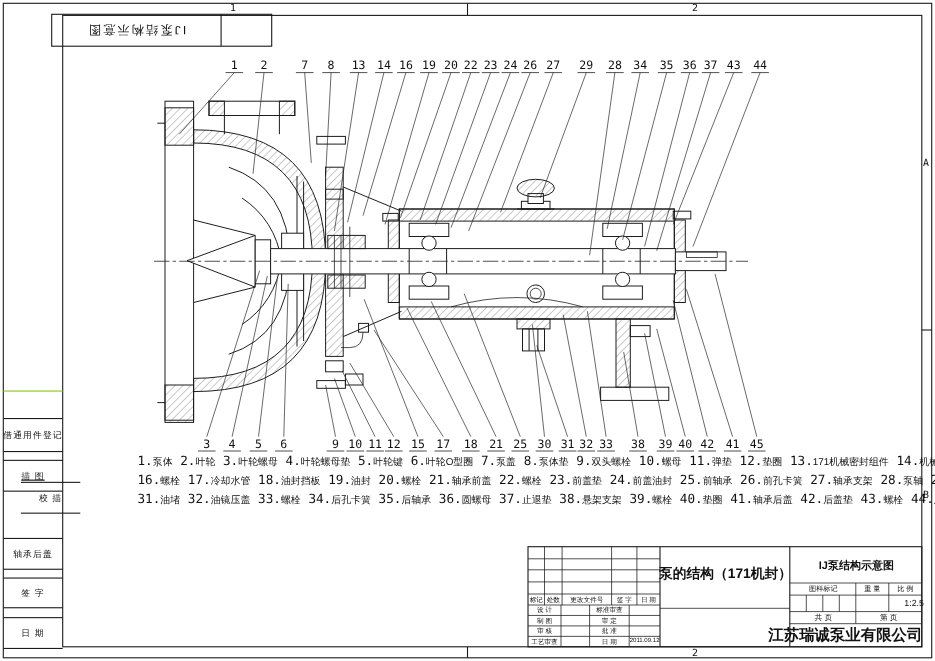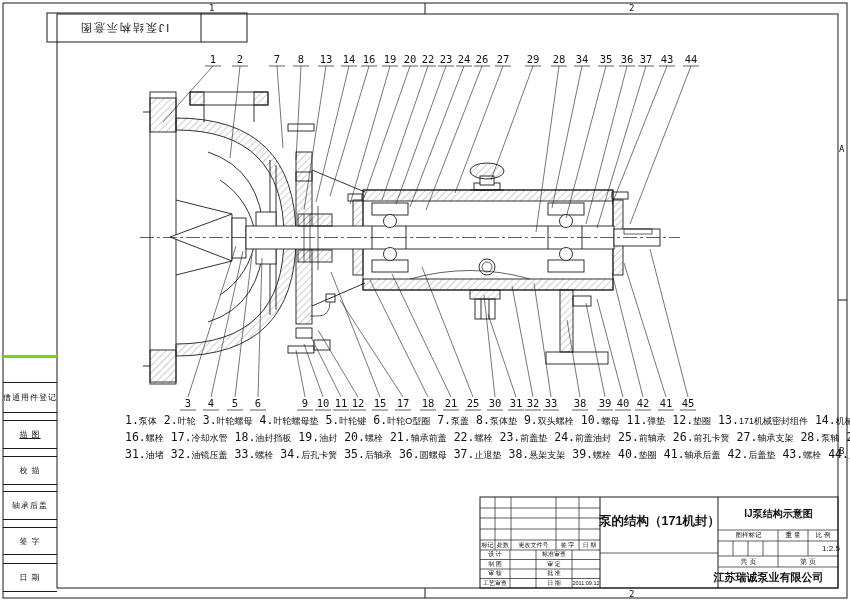--- a/index.html
+++ b/index.html
@@ -7,21 +7,21 @@
         font-family:"Liberation Sans",sans-serif;color:#111;overflow:hidden;}
   svg{position:absolute;left:0;top:0;}
   .ln{fill:none;stroke:#1b1b1b;stroke-width:1;}
   .thin{fill:none;stroke:#1b1b1b;stroke-width:.7;}
   .zone{position:absolute;font:9px "DejaVu Sans Mono",monospace;color:#111;}
   .stamp{position:absolute;left:47px;top:13px;width:154px;height:29px;
          display:flex;align-items:center;justify-content:center;
          transform:rotate(180deg);font-size:11px;letter-spacing:2px;}
   
   .lm{position:absolute;left:3px;top:355px;width:54px;height:233px;
-      border-top:3px solid #84cc16;}
+      border-top:1px solid #84cc16;}
   .lm-cell{position:absolute;left:0;width:54px;border-top:1px solid #1b1b1b;
            border-bottom:1px solid #1b1b1b;display:flex;align-items:center;
            justify-content:center;font-size:8px;letter-spacing:1px;white-space:nowrap;}
   
   .plist{position:absolute;left:125px;top:412px;width:700px;font-size:10px;}
   .pline{white-space:nowrap;height:17px;line-height:17px;}
   .pitem{margin-right:7px;}
   .pnum{font:11.5px "DejaVu Sans Mono",monospace;}
   .pname{font-size:9px;}
   
@@ -414,41 +414,41 @@
   <span class="zone" style="left:629px;top:3px;">2</span>
   <span class="zone" style="left:629px;top:589px;">2</span>
   <span class="zone" style="left:839px;top:144px;">A</span>
   <span class="zone" style="left:839px;top:446px;">B</span>
 
   <div class="stamp">IJ泵结构示意图</div>
 
   <div class="lm">
     <div class="lm-cell" style="top:24px;height:29px;">借通用件登记</div>
     <div class="lm-cell" style="top:62px;height:27px;text-decoration:underline;">描  图</div>
-    <div class="lm-cell" style="top:98px;height:27px;">校  描</div>
+    <div class="lm-cell" style="top:82px;height:27px;margin-left:16px;">校  描</div>
     <div class="lm-cell" style="top:133px;height:27px;">轴承后盖</div>
     <div class="lm-cell" style="top:169px;height:26px;">签  字</div>
     <div class="lm-cell" style="top:205px;height:27px;">日  期</div>
   </div>
 
   <div class="plist">
       <div class="pline"><span class="pitem"><span class="pnum">1.</span><span class="pname">泵体</span></span><span class="pitem"><span class="pnum">2.</span><span class="pname">叶轮</span></span><span class="pitem"><span class="pnum">3.</span><span class="pname">叶轮螺母</span></span><span class="pitem"><span class="pnum">4.</span><span class="pname">叶轮螺母垫</span></span><span class="pitem"><span class="pnum">5.</span><span class="pname">叶轮键</span></span><span class="pitem"><span class="pnum">6.</span><span class="pname">叶轮O型圈</span></span><span class="pitem"><span class="pnum">7.</span><span class="pname">泵盖</span></span><span class="pitem"><span class="pnum">8.</span><span class="pname">泵体垫</span></span><span class="pitem"><span class="pnum">9.</span><span class="pname">双头螺栓</span></span><span class="pitem"><span class="pnum">10.</span><span class="pname">螺母</span></span><span class="pitem"><span class="pnum">11.</span><span class="pname">弹垫</span></span><span class="pitem"><span class="pnum">12.</span><span class="pname">垫圈</span></span><span class="pitem"><span class="pnum">13.</span><span class="pname">171机械密封组件</span></span><span class="pitem"><span class="pnum">14.</span><span class="pname">机械密封静环盖</span></span></div>
       <div class="pline"><span class="pitem"><span class="pnum">16.</span><span class="pname">螺栓</span></span><span class="pitem"><span class="pnum">17.</span><span class="pname">冷却水管</span></span><span class="pitem"><span class="pnum">18.</span><span class="pname">油封挡板</span></span><span class="pitem"><span class="pnum">19.</span><span class="pname">油封</span></span><span class="pitem"><span class="pnum">20.</span><span class="pname">螺栓</span></span><span class="pitem"><span class="pnum">21.</span><span class="pname">轴承前盖</span></span><span class="pitem"><span class="pnum">22.</span><span class="pname">螺栓</span></span><span class="pitem"><span class="pnum">23.</span><span class="pname">前盖垫</span></span><span class="pitem"><span class="pnum">24.</span><span class="pname">前盖油封</span></span><span class="pitem"><span class="pnum">25.</span><span class="pname">前轴承</span></span><span class="pitem"><span class="pnum">26.</span><span class="pname">前孔卡簧</span></span><span class="pitem"><span class="pnum">27.</span><span class="pname">轴承支架</span></span><span class="pitem"><span class="pnum">28.</span><span class="pname">泵轴</span></span><span class="pitem"><span class="pnum">29.</span></span></div>
       <div class="pline"><span class="pitem"><span class="pnum">31.</span><span class="pname">油堵</span></span><span class="pitem"><span class="pnum">32.</span><span class="pname">油镜压盖</span></span><span class="pitem"><span class="pnum">33.</span><span class="pname">螺栓</span></span><span class="pitem"><span class="pnum">34.</span><span class="pname">后孔卡簧</span></span><span class="pitem"><span class="pnum">35.</span><span class="pname">后轴承</span></span><span class="pitem"><span class="pnum">36.</span><span class="pname">圆螺母</span></span><span class="pitem"><span class="pnum">37.</span><span class="pname">止退垫</span></span><span class="pitem"><span class="pnum">38.</span><span class="pname">悬架支架</span></span><span class="pitem"><span class="pnum">39.</span><span class="pname">螺栓</span></span><span class="pitem"><span class="pnum">40.</span><span class="pname">垫圈</span></span><span class="pitem"><span class="pnum">41.</span><span class="pname">轴承后盖</span></span><span class="pitem"><span class="pnum">42.</span><span class="pname">后盖垫</span></span><span class="pitem"><span class="pnum">43.</span><span class="pname">螺栓</span></span><span class="pitem"><span class="pnum">44.</span><span class="pname">后盖油封</span></span></div>
     </div>
 
   <div class="tbt" style="left:601px;top:498px;width:117px;height:46px;font-size:12.5px;font-weight:bold;">泵的结构（171机封）</div>
   <div class="tbt" style="left:719px;top:498px;width:119px;height:31px;font-size:10px;font-weight:bold;">IJ泵结构示意图</div>
   <div class="tbt" style="left:719px;top:530px;width:59px;height:11px;font-size:6.5px;">图样标记</div>
   <div class="tbt" style="left:778px;top:530px;width:30px;height:11px;font-size:6.5px;">重 量</div>
   <div class="tbt" style="left:808px;top:530px;width:30px;height:11px;font-size:6.5px;">比 例</div>
   <div class="tbt" style="left:808px;top:541px;width:46px;height:15px;font-size:8px;">1:2.5</div>
   <div class="tbt" style="left:719px;top:556px;width:59px;height:11px;font-size:7px;">共  页</div>
   <div class="tbt" style="left:778px;top:556px;width:60px;height:11px;font-size:7px;">第  页</div>
-  <div class="tbt" style="left:719px;top:567px;width:99px;height:21px;font-size:11px;font-weight:bold;">江苏瑞诚泵业有限公司</div>
+  <div class="tbt" style="left:719px;top:567px;width:99px;height:21px;font-size:14px;font-weight:bold;">江苏瑞诚泵业有限公司</div>
 
   <div class="tbt" style="left:480px;top:540px;width:15px;height:10px;font-size:6px;">标记</div>
   <div class="tbt" style="left:495px;top:540px;width:16px;height:10px;font-size:6px;">处数</div>
   <div class="tbt" style="left:511px;top:540px;width:45px;height:10px;font-size:6px;">更改文件号</div>
   <div class="tbt" style="left:556px;top:540px;width:23px;height:10px;font-size:6px;">签 字</div>
   <div class="tbt" style="left:579px;top:540px;width:21px;height:10px;font-size:6px;">日 期</div>
 
   <div class="tbt" style="left:480px;top:550px;width:30px;height:9.5px;font-size:6px;">设 计</div>
   <div class="tbt" style="left:480px;top:559.5px;width:30px;height:9.5px;font-size:6px;">制 图</div>
   <div class="tbt" style="left:480px;top:569px;width:30px;height:9.5px;font-size:6px;">审 核</div>

